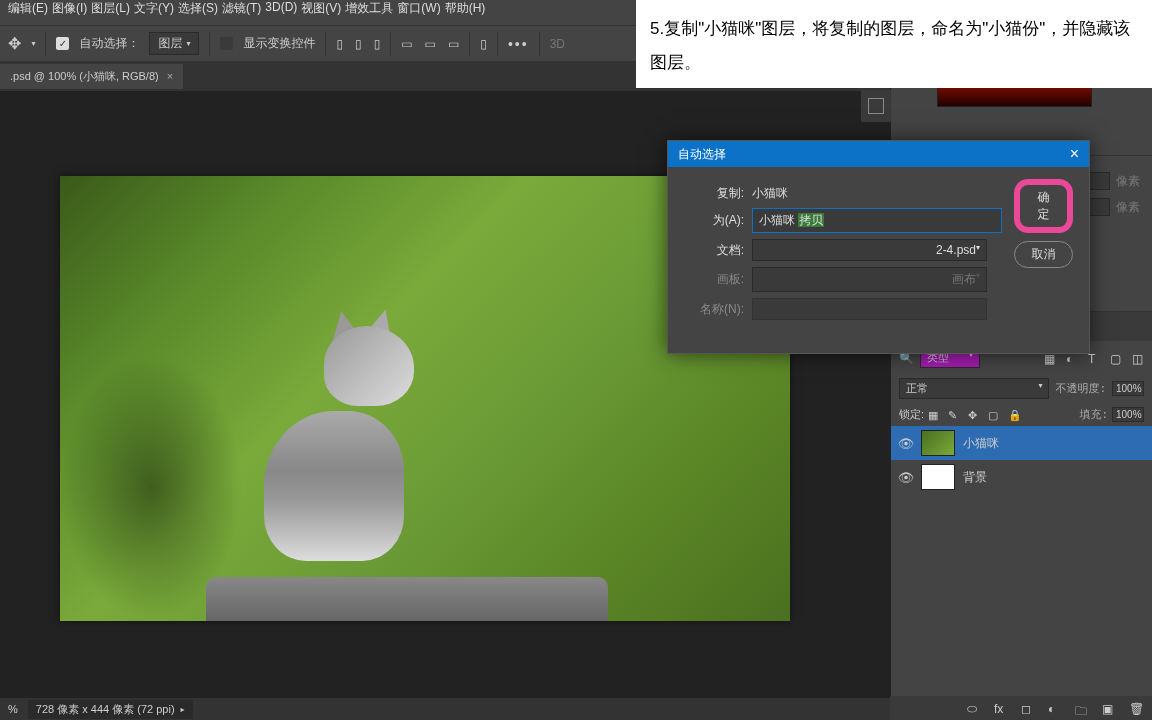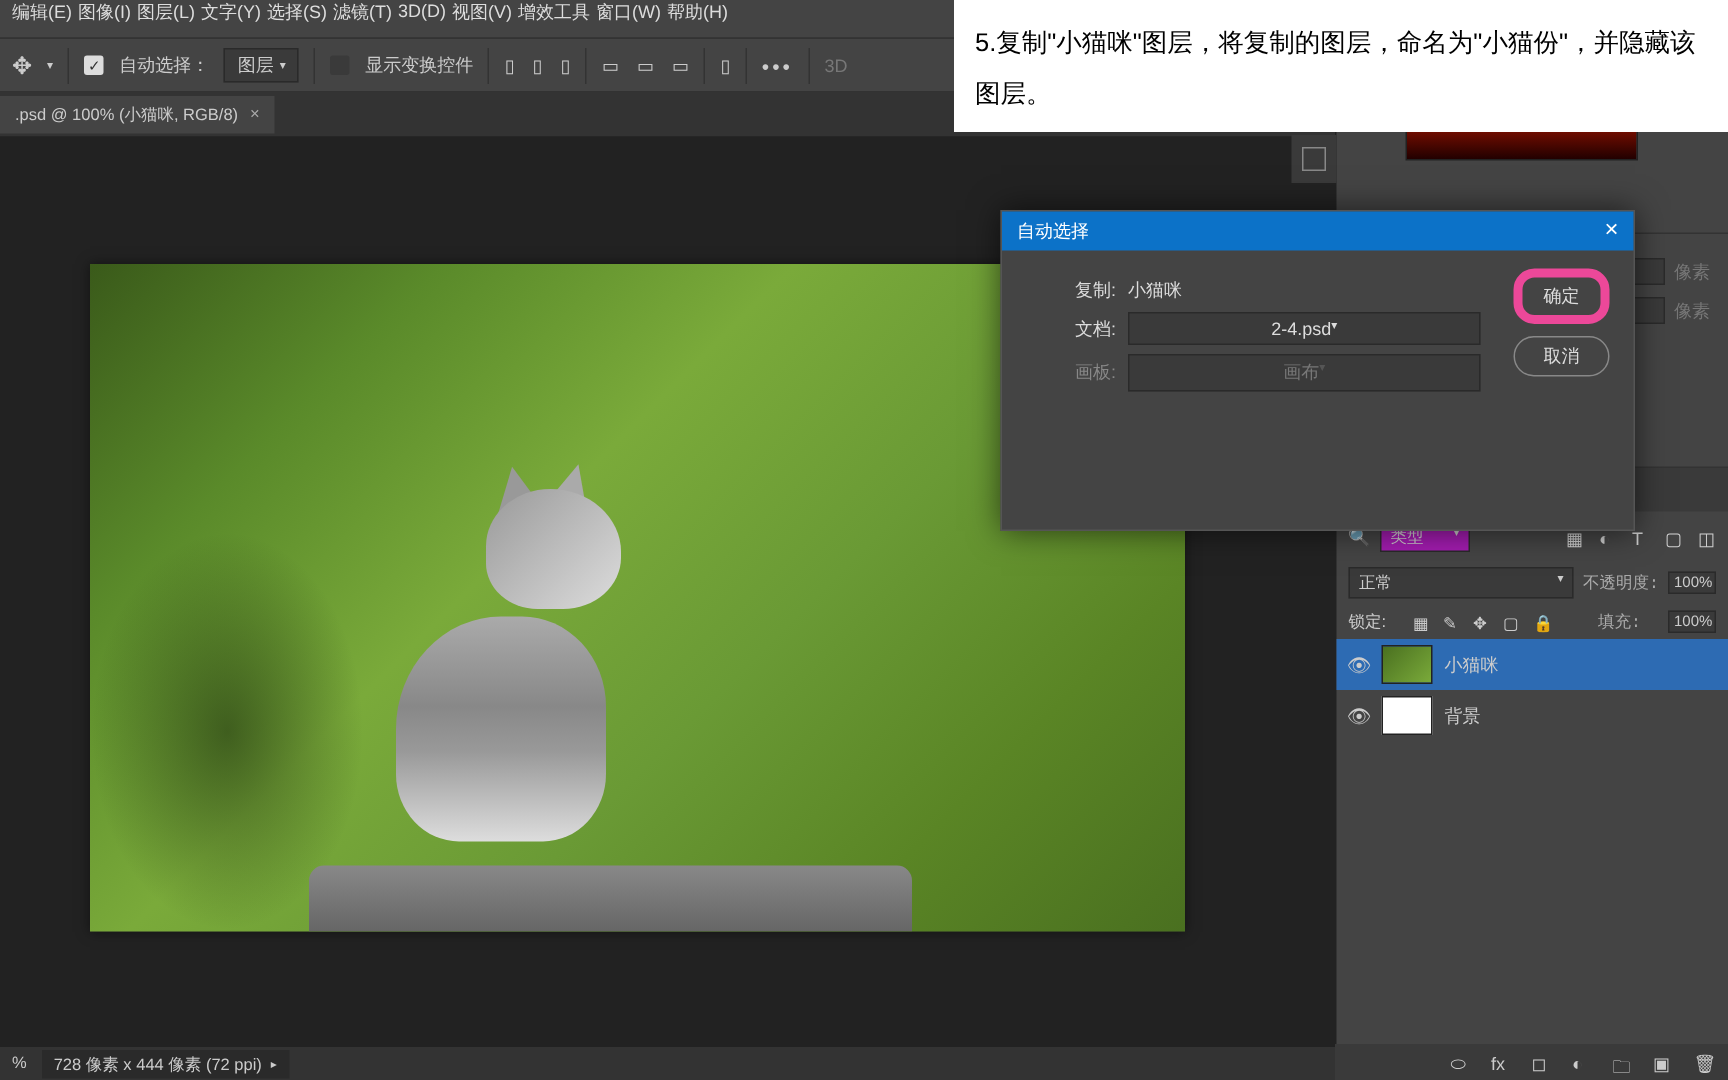--- a/index.html
+++ b/index.html
@@ -53,21 +53,21 @@
 .ptab.active { background: #444; }
 .filter-row { display: flex; align-items: center; padding: 6px 8px; gap: 6px; }
 .search-ic { font-size: 12px; }
 .filter-dd { background: #a21caf; border: 1px solid #2a2a2a; padding: 2px 6px; flex: 0 0 60px; font-size: 11px; display: flex; justify-content: space-between; }
 .ficons { display: flex; gap: 10px; margin-left: auto; }
 .fic { width: 12px; height: 12px; }
 .blendrow { display: flex; padding: 4px 8px; gap: 6px; align-items: center; }
 .blend-dd { background: #3a3a3a; border: 1px solid #2a2a2a; padding: 2px 6px; flex: 1; font-size: 11px; display: flex; justify-content: space-between; text-align: right; }
 .opac-lbl { font-size: 11px; color: #aaa; font-family: Liberation Mono, monospace; }
 .opac-val { background: #3a3a3a; border: 1px solid #2a2a2a; padding: 1px 3px; font-size: 10px; width: 32px; }
-.lockrow { display: flex; padding: 4px 8px; gap: 18px; align-items: center; font-size: 11px; }
+.lockrow { display: flex; padding: 4px 8px; gap: 4px; align-items: center; font-size: 11px; }
 .lockicons { display: flex; gap: 8px; }
 .lic { width: 12px; height: 12px; font-size: 11px; }
 .layer-list { }
 .layer-item { display: flex; align-items: center; padding: 4px 8px; gap: 8px; }
 .layer-item.sel { background: #2d6bb3; }
 .eye { width: 14px; height: 14px; display: flex; align-items: center; justify-content: center; font-size: 13px; }
 .thumb { width: 34px; height: 26px; border: 1px solid #222; }
 .thumb-cat { background: linear-gradient(135deg, #4a7020, #7aaa3a); }
 .thumb-white { background: #fff; }
 .layer-footer { position: absolute; bottom: 0; right: 0; width: 262px; height: 24px; background: #3a3a3a; display: flex; align-items: center; justify-content: flex-end; gap: 14px; padding: 0 10px; }
@@ -75,21 +75,21 @@
 .dialog { position: absolute; left: 667px; top: 140px; width: 423px; height: 214px; background: #444; border: 1px solid #555; box-shadow: 0 0 20px rgba(0,0,0,0.6); }
 .dlg-titlebar { background: #0c72c8; height: 26px; display: flex; align-items: center; justify-content: space-between; padding: 0 10px; color: #fff; }
 .dlg-close { font-size: 16px; cursor: pointer; }
 .dlg-body { padding: 12px 16px; display: flex; }
 .dlg-form { flex: 1; }
 .form-row { display: flex; align-items: center; margin: 6px 0; gap: 8px; }
 .form-lbl { width: 60px; text-align: right; color: #ddd; }
 .form-val { color: #ddd; }
 .form-input { background: #3a3a3a; border: 1px solid #0c72c8; padding: 3px 6px; width: 250px; color: #ddd; font-size: 12px; }
 .form-input .sel { background: #3a7a3a; padding: 0 1px; }
-.form-select { background: #3a3a3a; border: 1px solid #2a2a2a; padding: 3px 6px; width: 235px; color: #ddd; font-size: 12px; display: flex; justify-content: center; }
+.form-select { background: #3a3a3a; border: 1px solid #2a2a2a; padding: 3px 6px; width: 235px; color: #ddd; font-size: 12px; display: flex; justify-content: flex-end; }
 .form-select.disabled { color: #777; }
 .section-lbl { color: #ddd; margin: 8px 0 2px 0; }
 .dlg-btns { display: flex; flex-direction: column; gap: 8px; padding-left: 12px; }
 .dlg-btn { background: #444; border: 1px solid #888; border-radius: 14px; padding: 4px 14px; color: #ddd; cursor: pointer; text-align: center; }
 .dlg-btn.primary { border: 6px solid #ec4899; }
 .overlay-note { position: absolute; left: 636px; top: 0; width: 516px; height: 88px; background: #fff; color: #000; padding: 12px 14px; font-size: 17px; line-height: 2; font-family: "SimSun", serif; overflow: hidden; }
 </style>
 </head>
 <body>
 
@@ -274,33 +274,43 @@
     <span>自动选择</span>
     <span class="dlg-close">×</span>
   </div>
   <div class="dlg-body">
     <div class="dlg-form">
       <div class="form-row">
         <span class="form-lbl">复制:</span>
         <span class="form-val">小猫咪</span>
       </div>
       <div class="form-row">
+        <span class="form-lbl">为(A):</span>
+        <div class="form-input">
+          <span>小猫咪 </span><span class="sel">拷贝</span>
+        </div>
+      </div>
+      <div class="form-row">
         <span class="form-lbl">文档:</span>
         <div class="form-select">
           <span>2-4.psd</span>
             <span class="chev">▾</span>
         </div>
       </div>
       <div class="form-row">
         <span class="form-lbl" style="color:#888">画板:</span>
         <div class="form-select disabled">
           <span>画布</span>
             <span class="chev" style="color:#555">▾</span>
         </div>
       </div>
+      <div class="form-row">
+        <span class="form-lbl" style="color:#888">名称(N):</span>
+        <input class="form-input" disabled="" style="border-color: rgb(51, 51, 51); width: 235px;" value="">
+      </div>
     </div>
     <div class="dlg-btns">
       <div class="dlg-btn primary">确定</div>
       <div class="dlg-btn">取消</div>
     </div>
   </div>
 </div>
 
 <div class="overlay-note">
   <span>5.复制"小猫咪"图层，将复制的图层，命名为"小猫份"，并隐藏该图层。</span>

